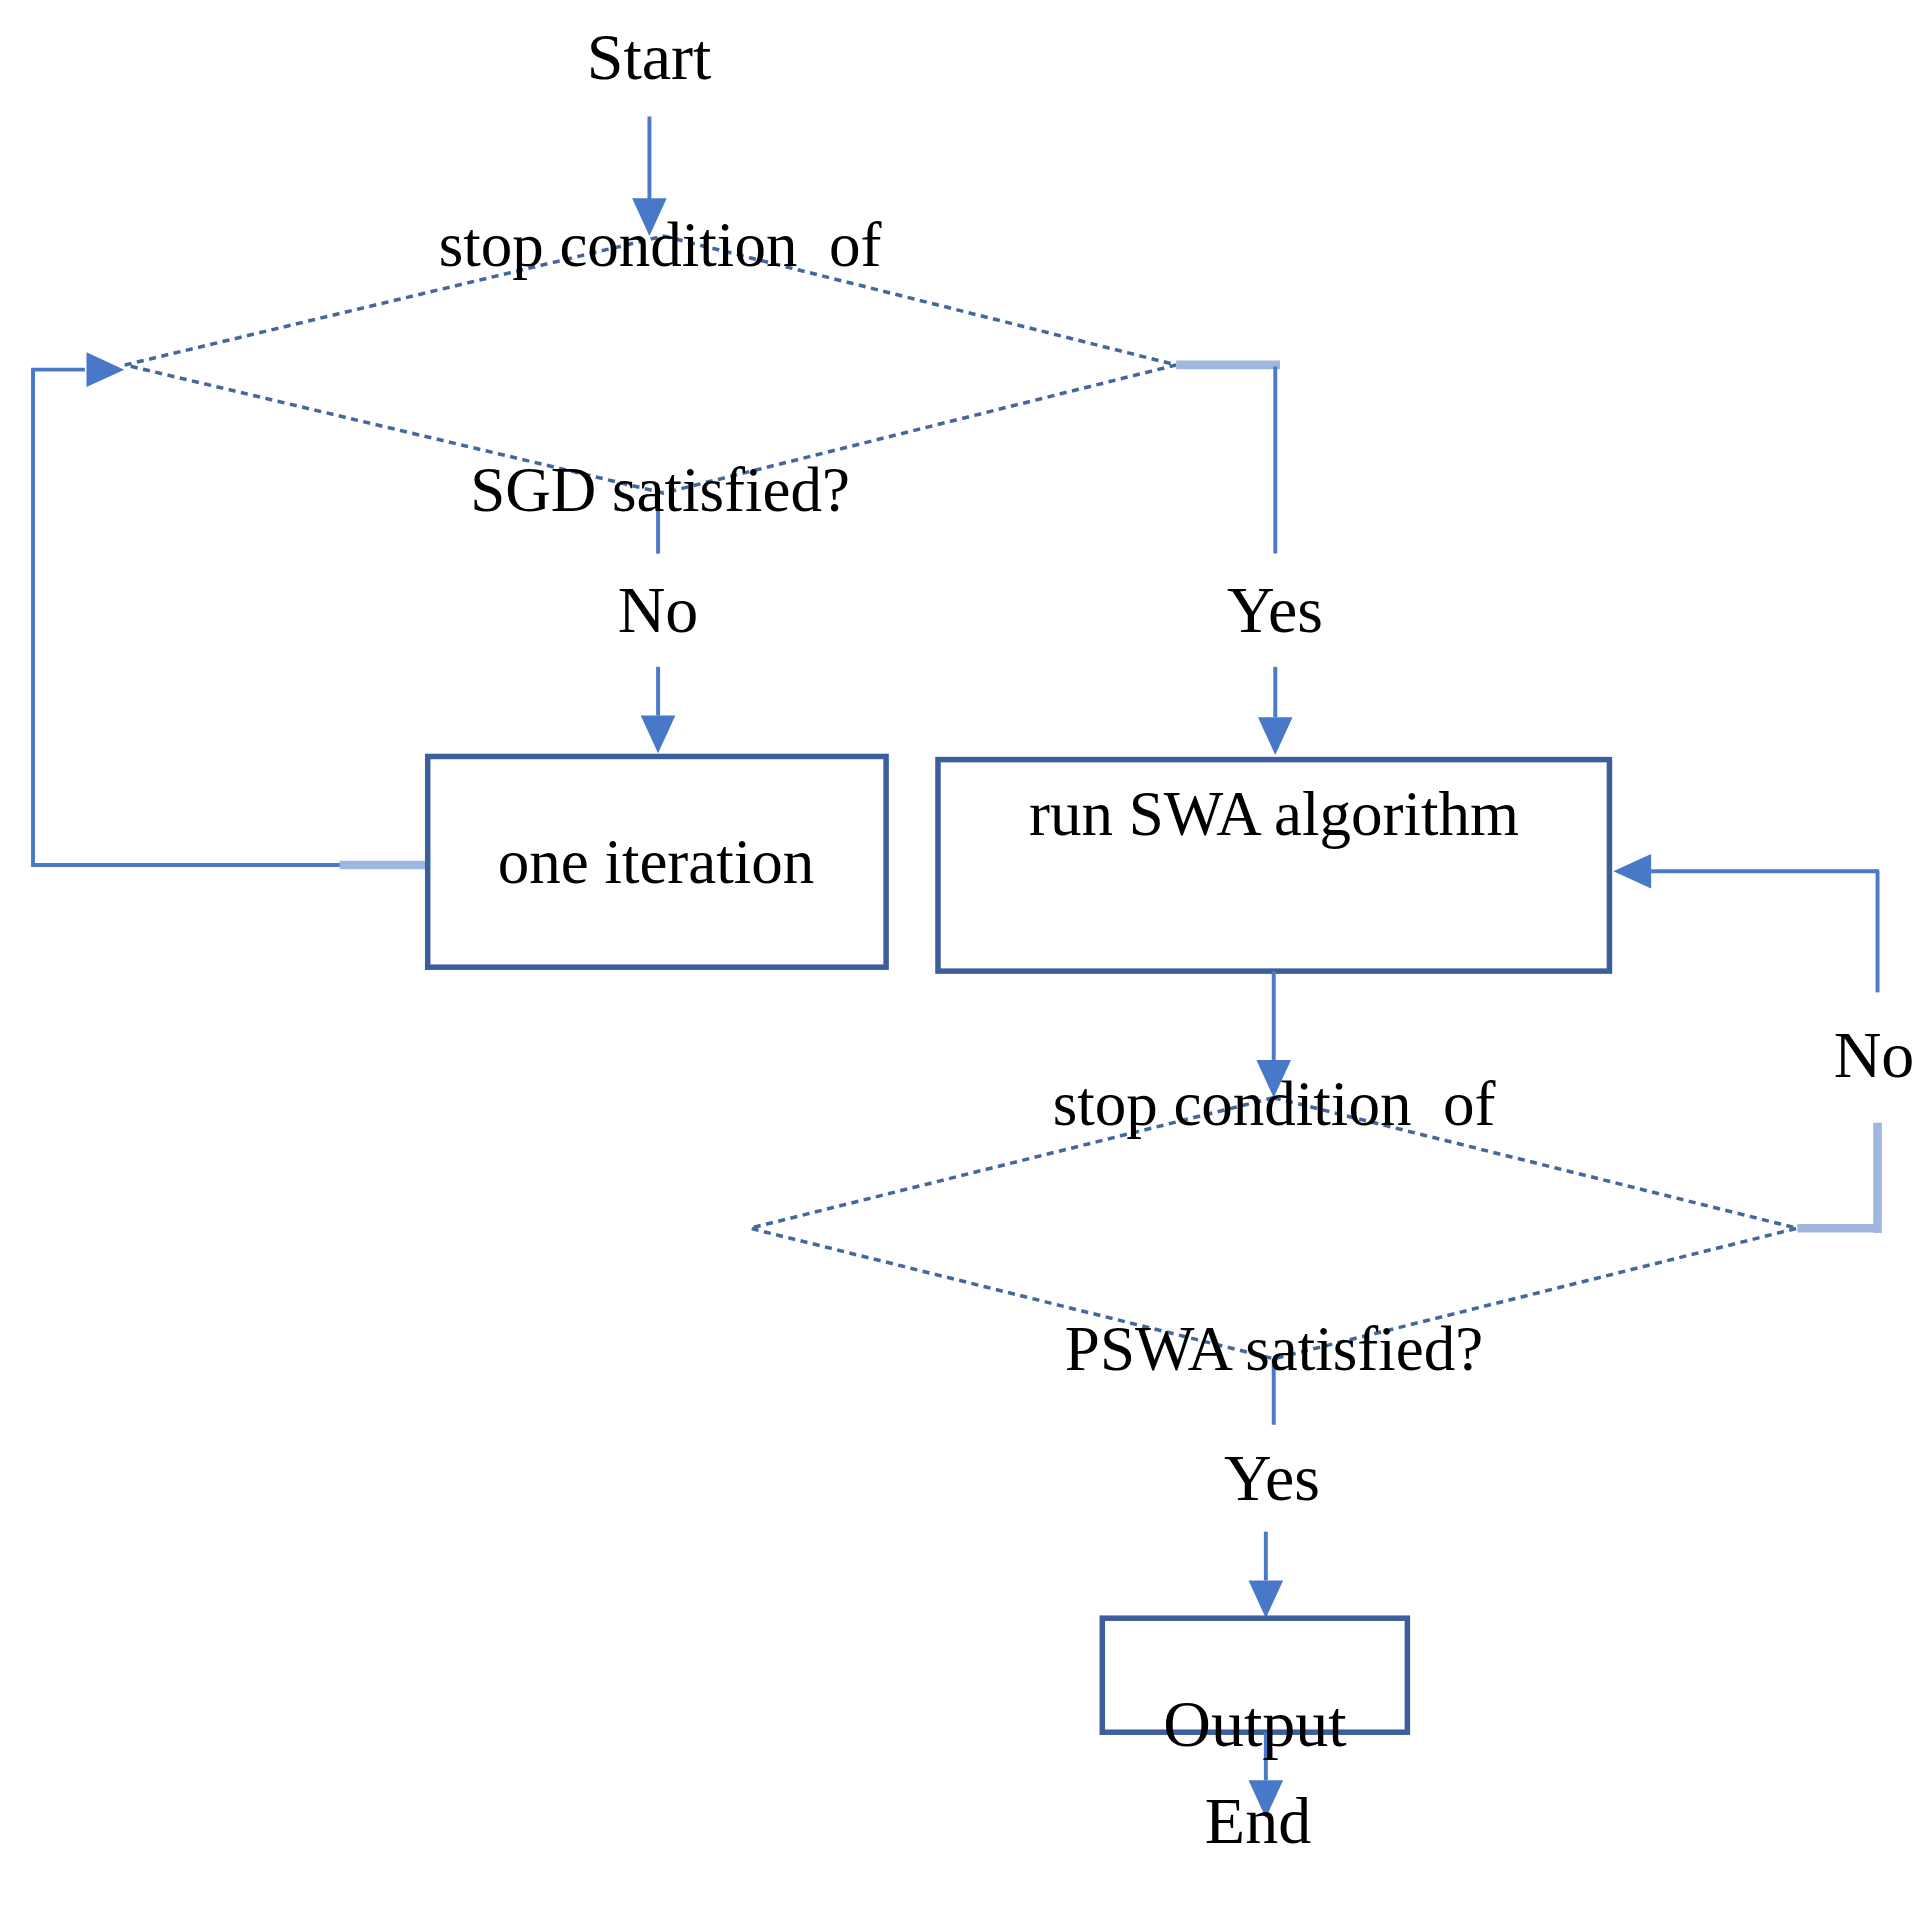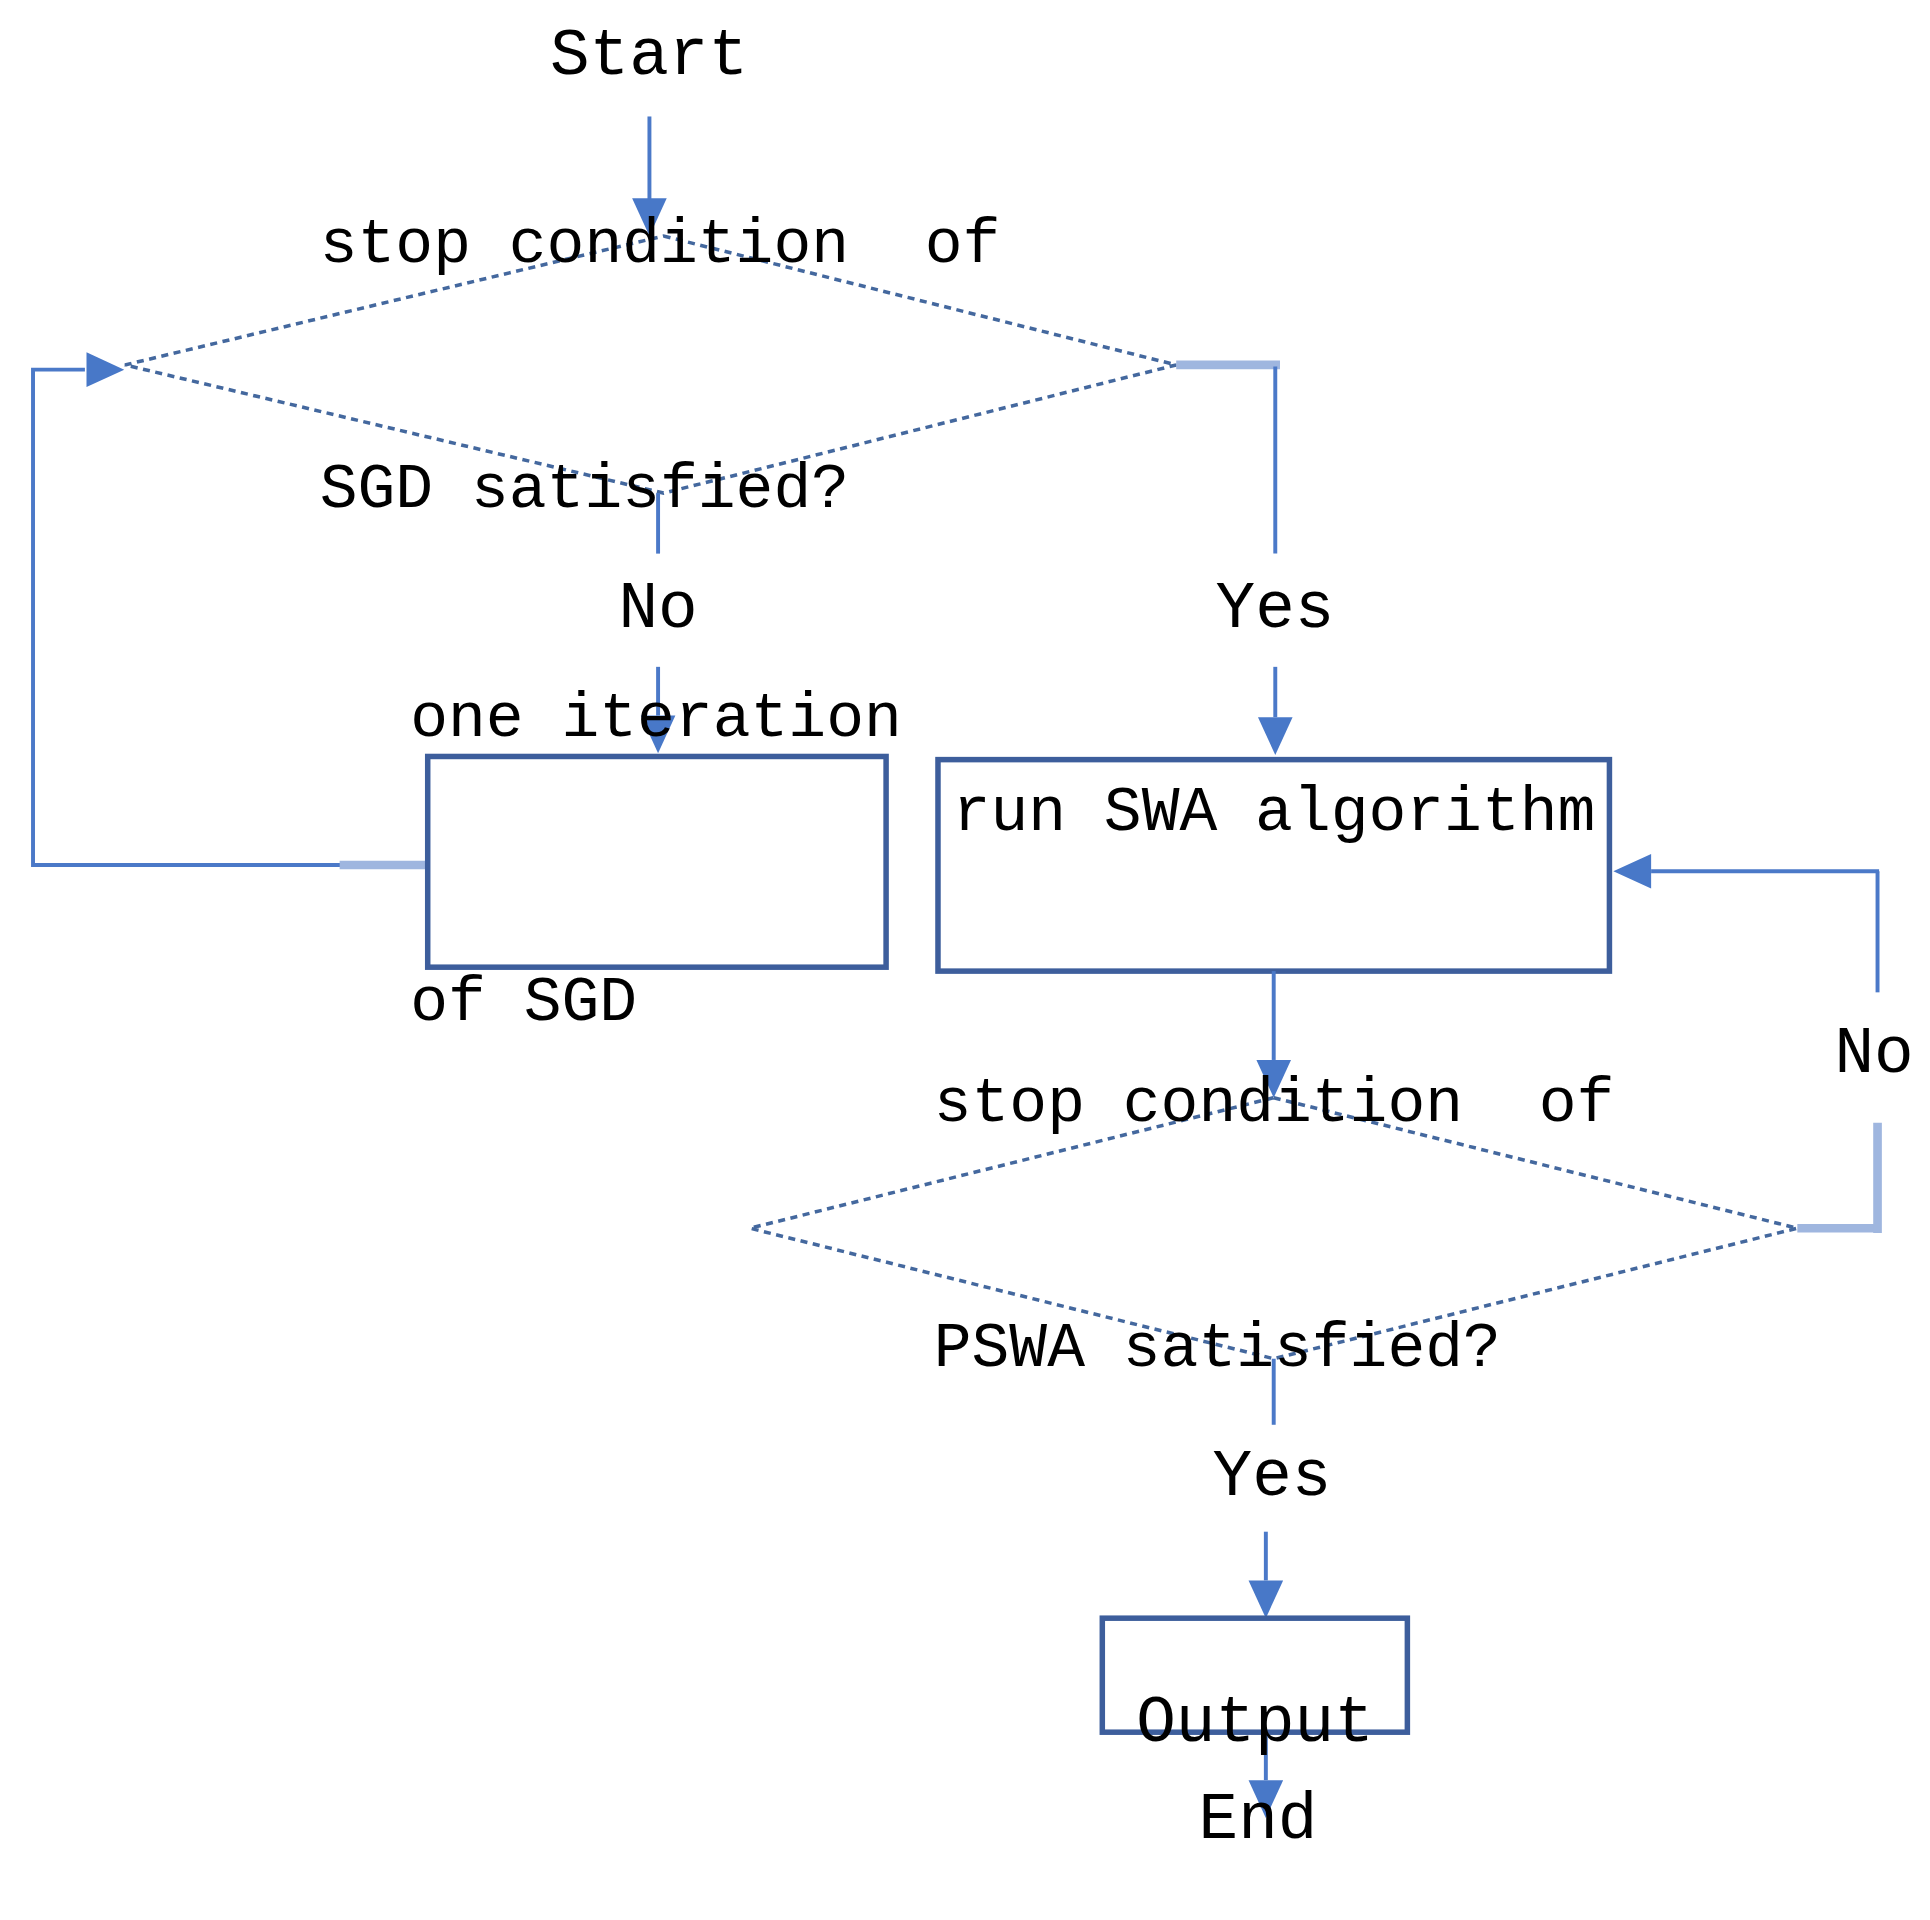--- a/index.html
+++ b/index.html
@@ -20,21 +20,21 @@
     font-family:"Liberation Serif","DejaVu Serif",serif;
   }
   .canvas svg{position:absolute;left:0;top:0;}
   .c{stroke:var(--connector);stroke-width:5;fill:none;}
   .cl{stroke:var(--connector-light);stroke-width:11;fill:none;}
   .head{fill:var(--arrow);stroke:none;}
   .diamond{stroke:var(--diamond-border);stroke-width:4.5;stroke-dasharray:9 7;fill:var(--background);}
   .box{stroke:var(--box-border);stroke-width:7;fill:var(--background);}
   .lbl,.node{
     position:absolute;transform:translate(-50%,-50%);
-    color:var(--text);white-space:pre;font-family:Liberation Mono, monospace;
+    color:var(--text);white-space:pre;text-align:center;
   }
   .lbl{font-size:66px;line-height:1;}
   .node{font-size:63px;line-height:1.3;}
   .node.wide{line-height:1.5;}
 </style>
 </head>
 <body>
 
 <div class="canvas">
 
@@ -87,21 +87,20 @@
   <div class="node" style="left:660px;top:369px;">
     <div>stop condition  of</div>
     <div>SGD satisfied?</div>
   </div>
 
   <div class="lbl" style="left:658px;top:610px;">No</div>
   <div class="lbl" style="left:1275px;top:610px;">Yes</div>
 
   <div class="node wide" style="left:656px;top:862px;">
     <div>one iteration</div>
-    <div>of SGD</div>
   </div>
 
   <div class="node wide" style="left:1274px;top:814px;">
     <div>run SWA algorithm</div>
   </div>
 
   <div class="node" style="left:1274px;top:1228px;">
     <div>stop condition  of</div>
     <div>PSWA satisfied?</div>
   </div>

